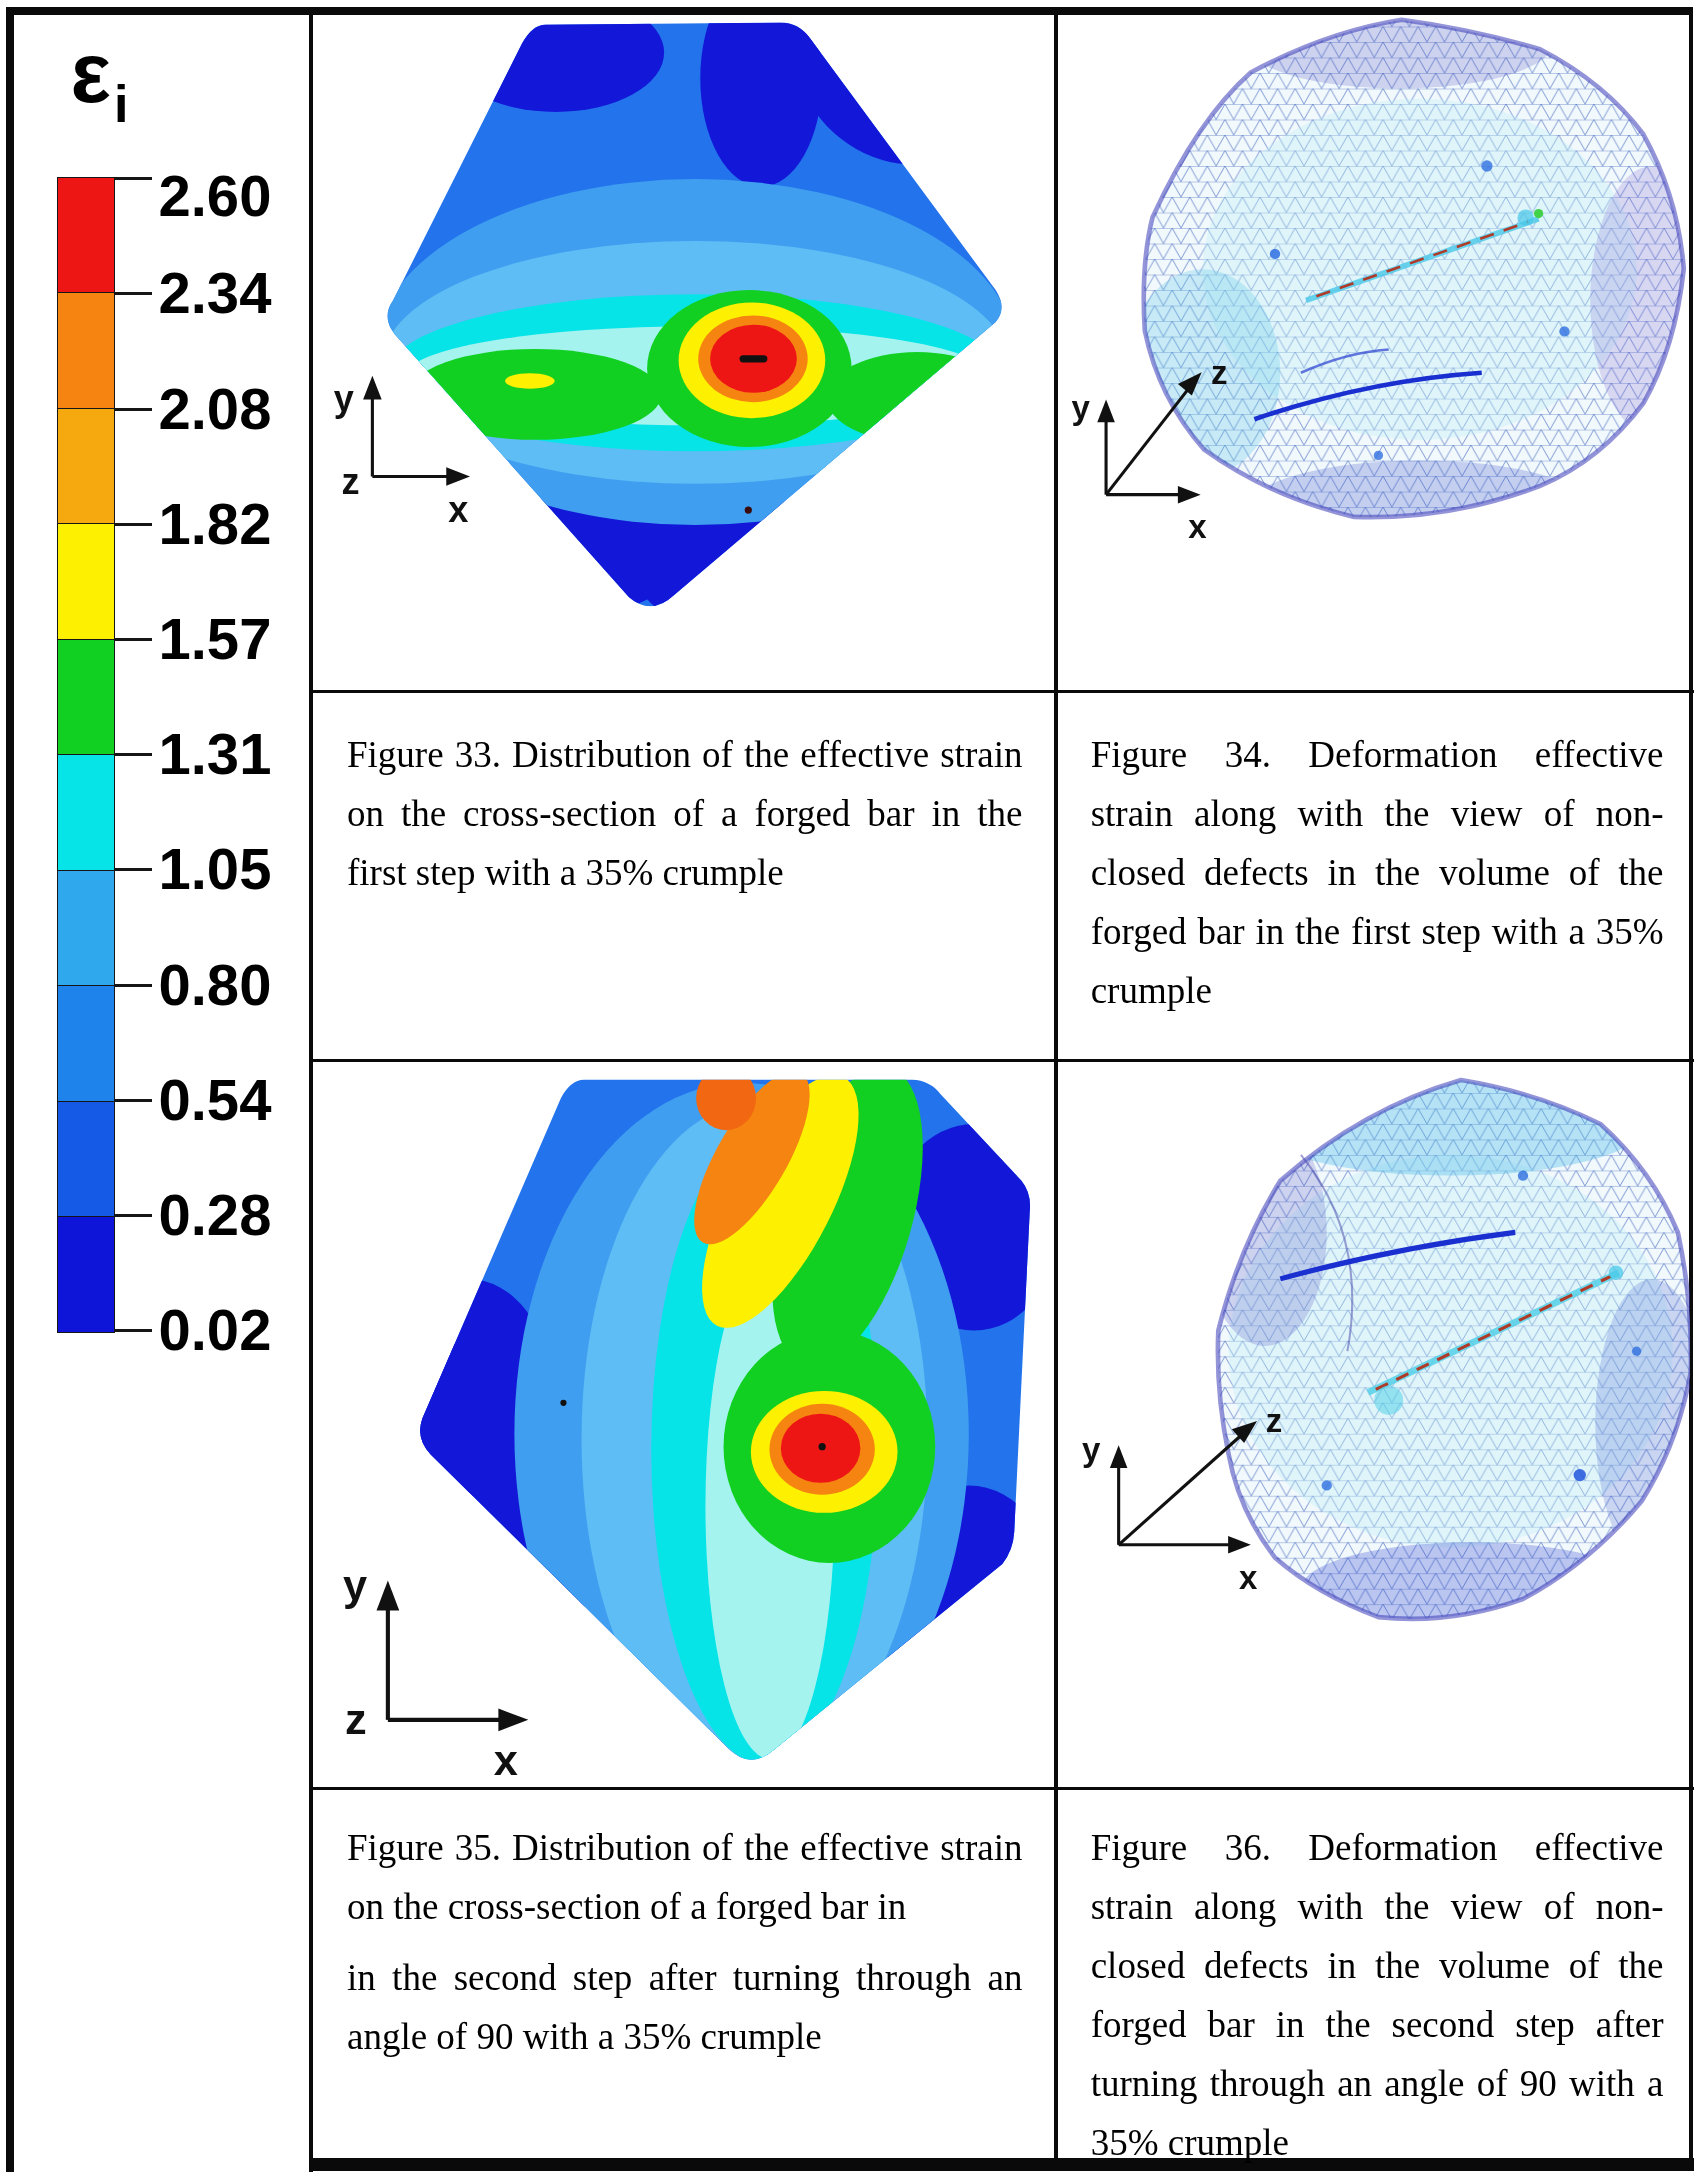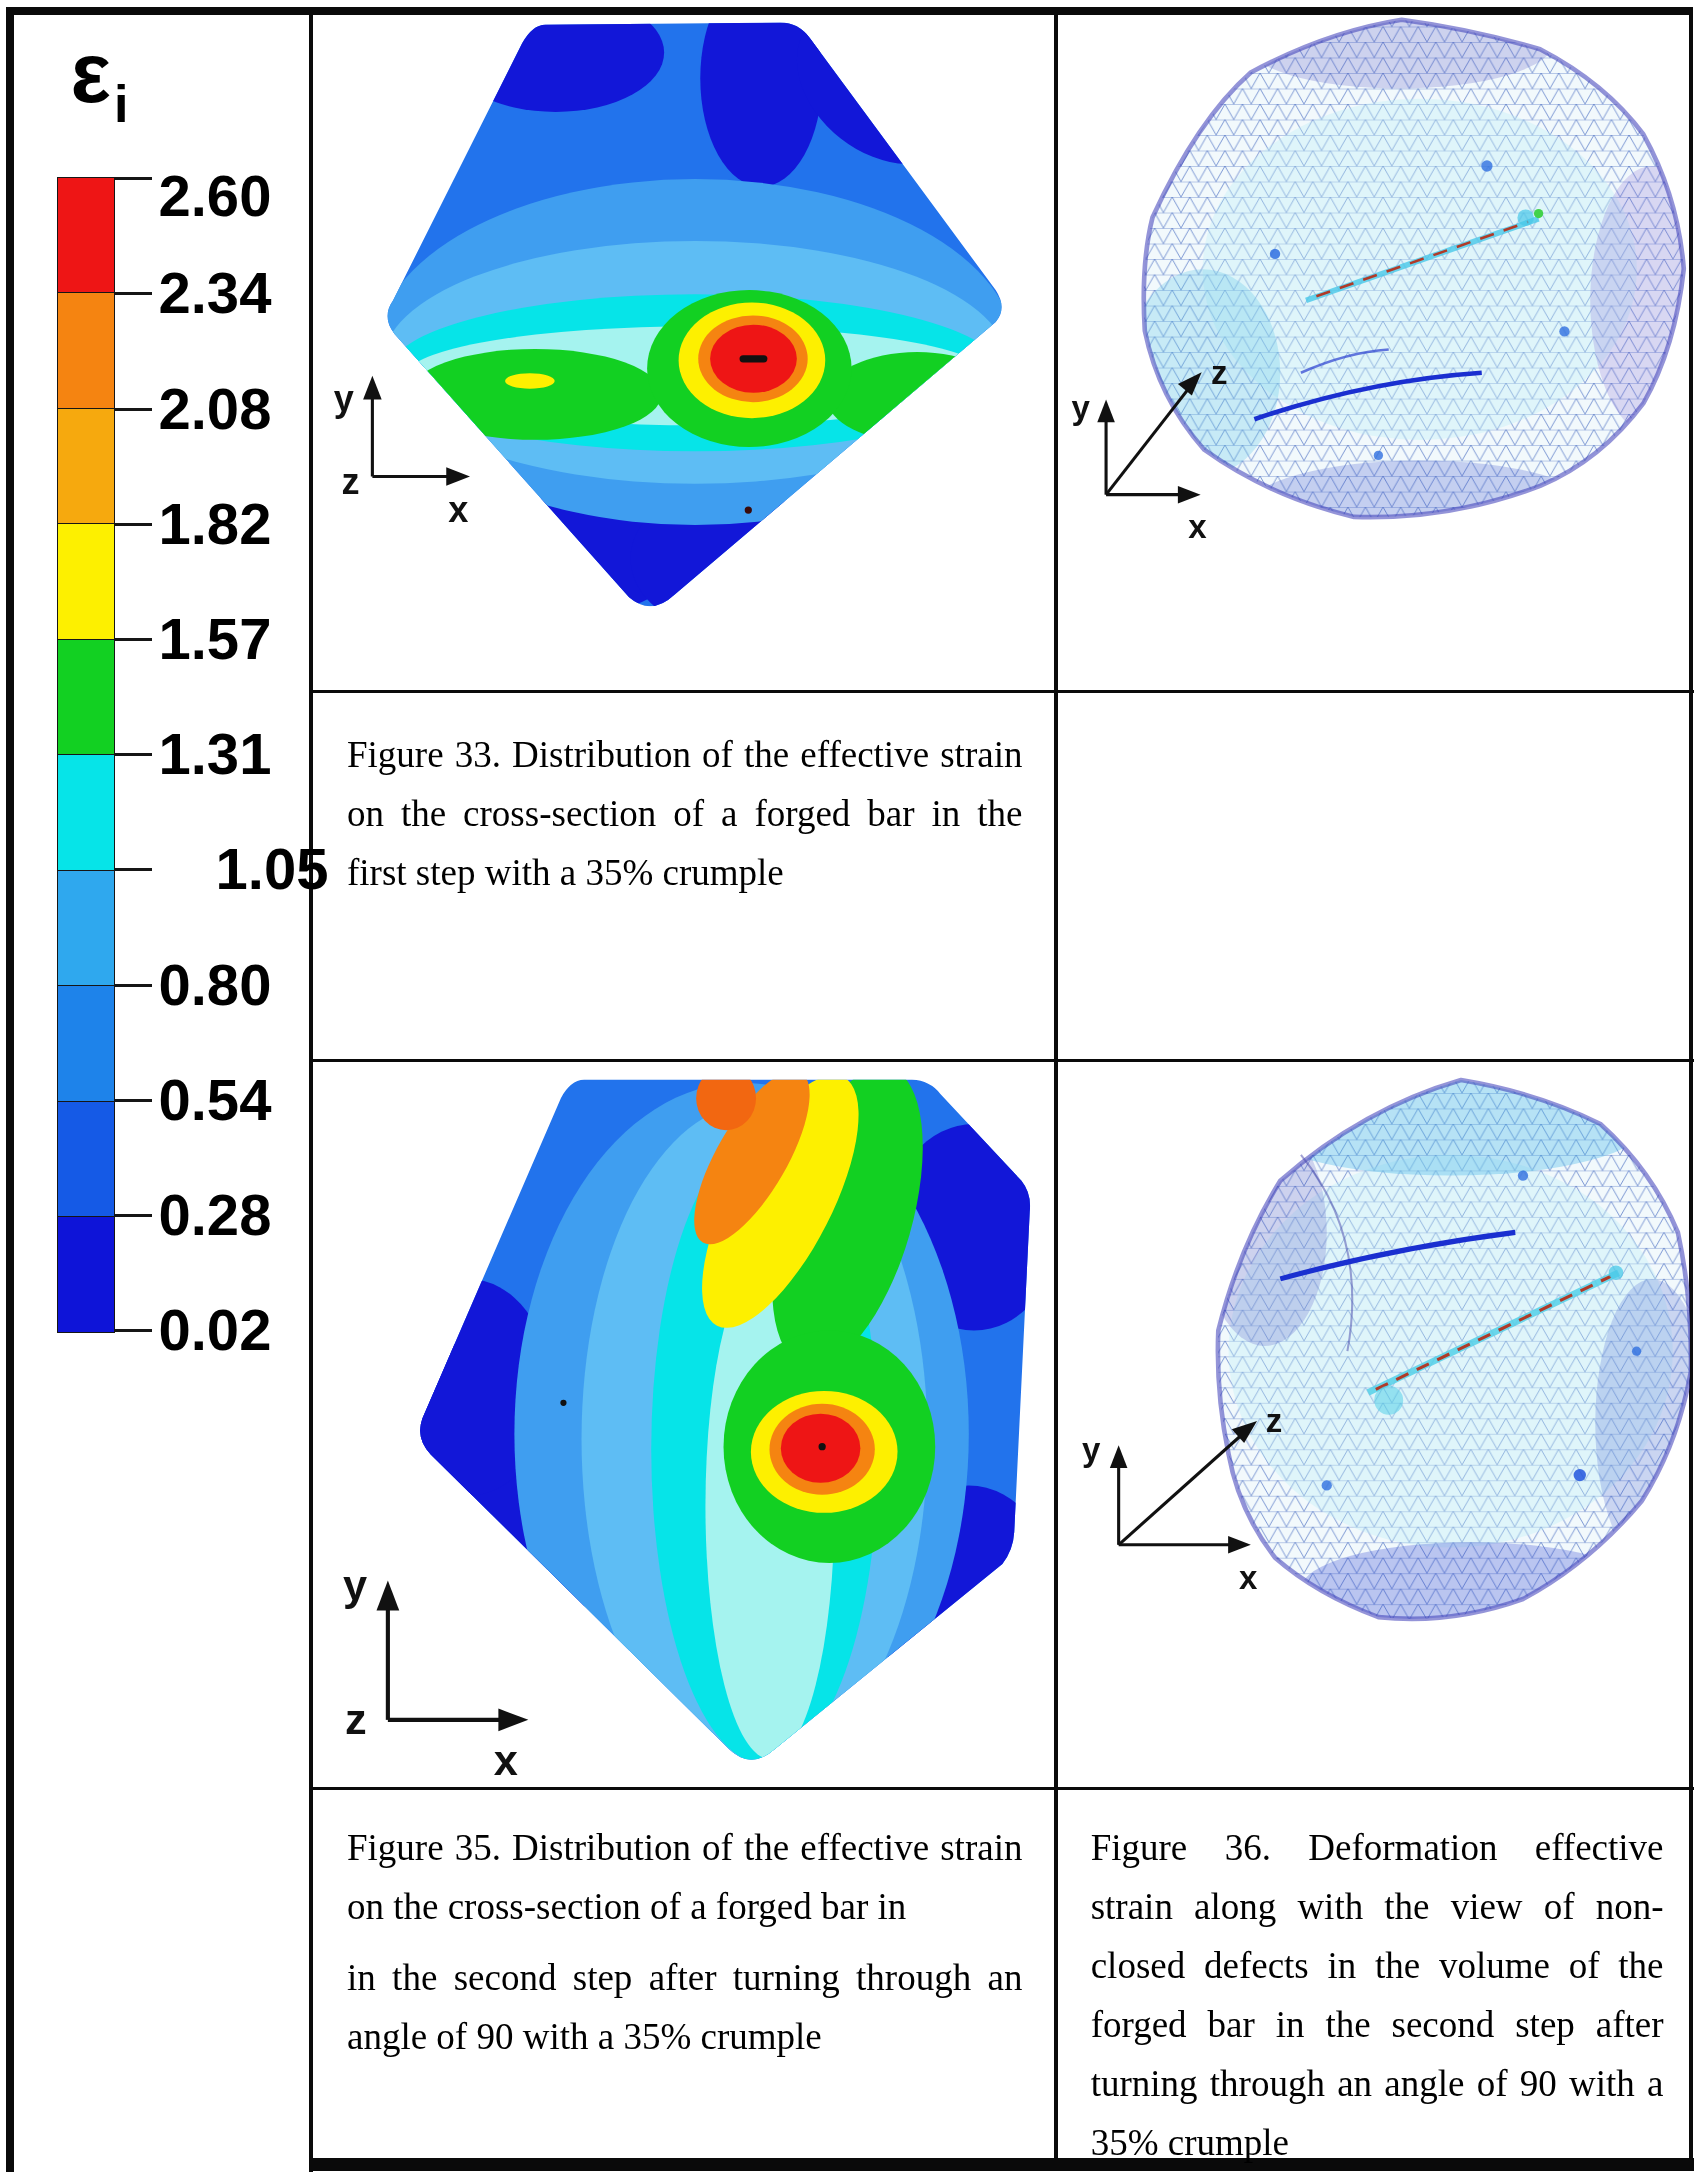--- a/index.html
+++ b/index.html
@@ -59,21 +59,21 @@
         <div class="tick-label" style="top: 246px;">2.34</div>
         <div class="tick" style="top: 393px;"></div>
         <div class="tick-label" style="top: 362px;">2.08</div>
         <div class="tick" style="top: 508px;"></div>
         <div class="tick-label" style="top: 477px;">1.82</div>
         <div class="tick" style="top: 623px;"></div>
         <div class="tick-label" style="top: 592px;">1.57</div>
         <div class="tick" style="top: 738px;"></div>
         <div class="tick-label" style="top: 707px;">1.31</div>
         <div class="tick" style="top: 853px;"></div>
-        <div class="tick-label" style="top: 822px; text-align: right;">1.05</div>
+        <div class="tick-label" style="top: 822px;">1.05</div>
         <div class="tick" style="top: 969px;"></div>
         <div class="tick-label" style="top: 938px;">0.80</div>
         <div class="tick" style="top: 1084px;"></div>
         <div class="tick-label" style="top: 1053px;">0.54</div>
         <div class="tick" style="top: 1199px;"></div>
         <div class="tick-label" style="top: 1168px;">0.28</div>
         <div class="tick" style="top: 1314px;"></div>
         <div class="tick-label" style="top: 1283px;">0.02</div>
       </div>
   </div>
@@ -238,20 +238,23 @@
       <polygon points="385,695 336,711 360,738" stroke="none"></polygon>
     </g>
     <text class="axis" x="46" y="772" font-size="64">y</text>
     <text class="axis" x="402" y="716" font-size="64">z</text>
     <text class="axis" x="350" y="1020" font-size="64">x</text>
   </svg>
 
   <div class="cell caption" style="left:313px;top:693px;width:741px;height:366px;box-sizing:border-box;padding:19.6px 19.6px 0 22px;">
       <p>Figure 33. Distribution of the effective strain on the cross-section of a forged bar in the first step with a 35% crumple</p>
     </div>
+  <div class="cell caption" style="left:1058px;top:693px;width:632px;height:366px;box-sizing:border-box;padding:19.6px 14.5px 0 20.7px;">
+      <p>Figure 34. Deformation effective strain along with the view of non-closed defects in the volume of the forged bar in the first step with a 35% crumple</p>
+    </div>
   <div class="cell caption" style="left:313px;top:1791px;width:741px;height:368px;box-sizing:border-box;padding:14.5px 19.6px 0 22px;">
       <p>Figure 35. Distribution of the effective strain on the cross-section of a forged bar in</p>
       <p>in the second step after turning through an angle of 90 with a 35% crumple</p>
     </div>
   <div class="cell caption" style="left:1058px;top:1791px;width:632px;height:368px;box-sizing:border-box;padding:14.5px 14.5px 0 20.7px;">
       <p>Figure 36. Deformation effective strain along with the view of non-closed defects in the volume of the forged bar in the second step after turning through an angle of 90 with a 35% crumple</p>
     </div>
 
 </div>
 

